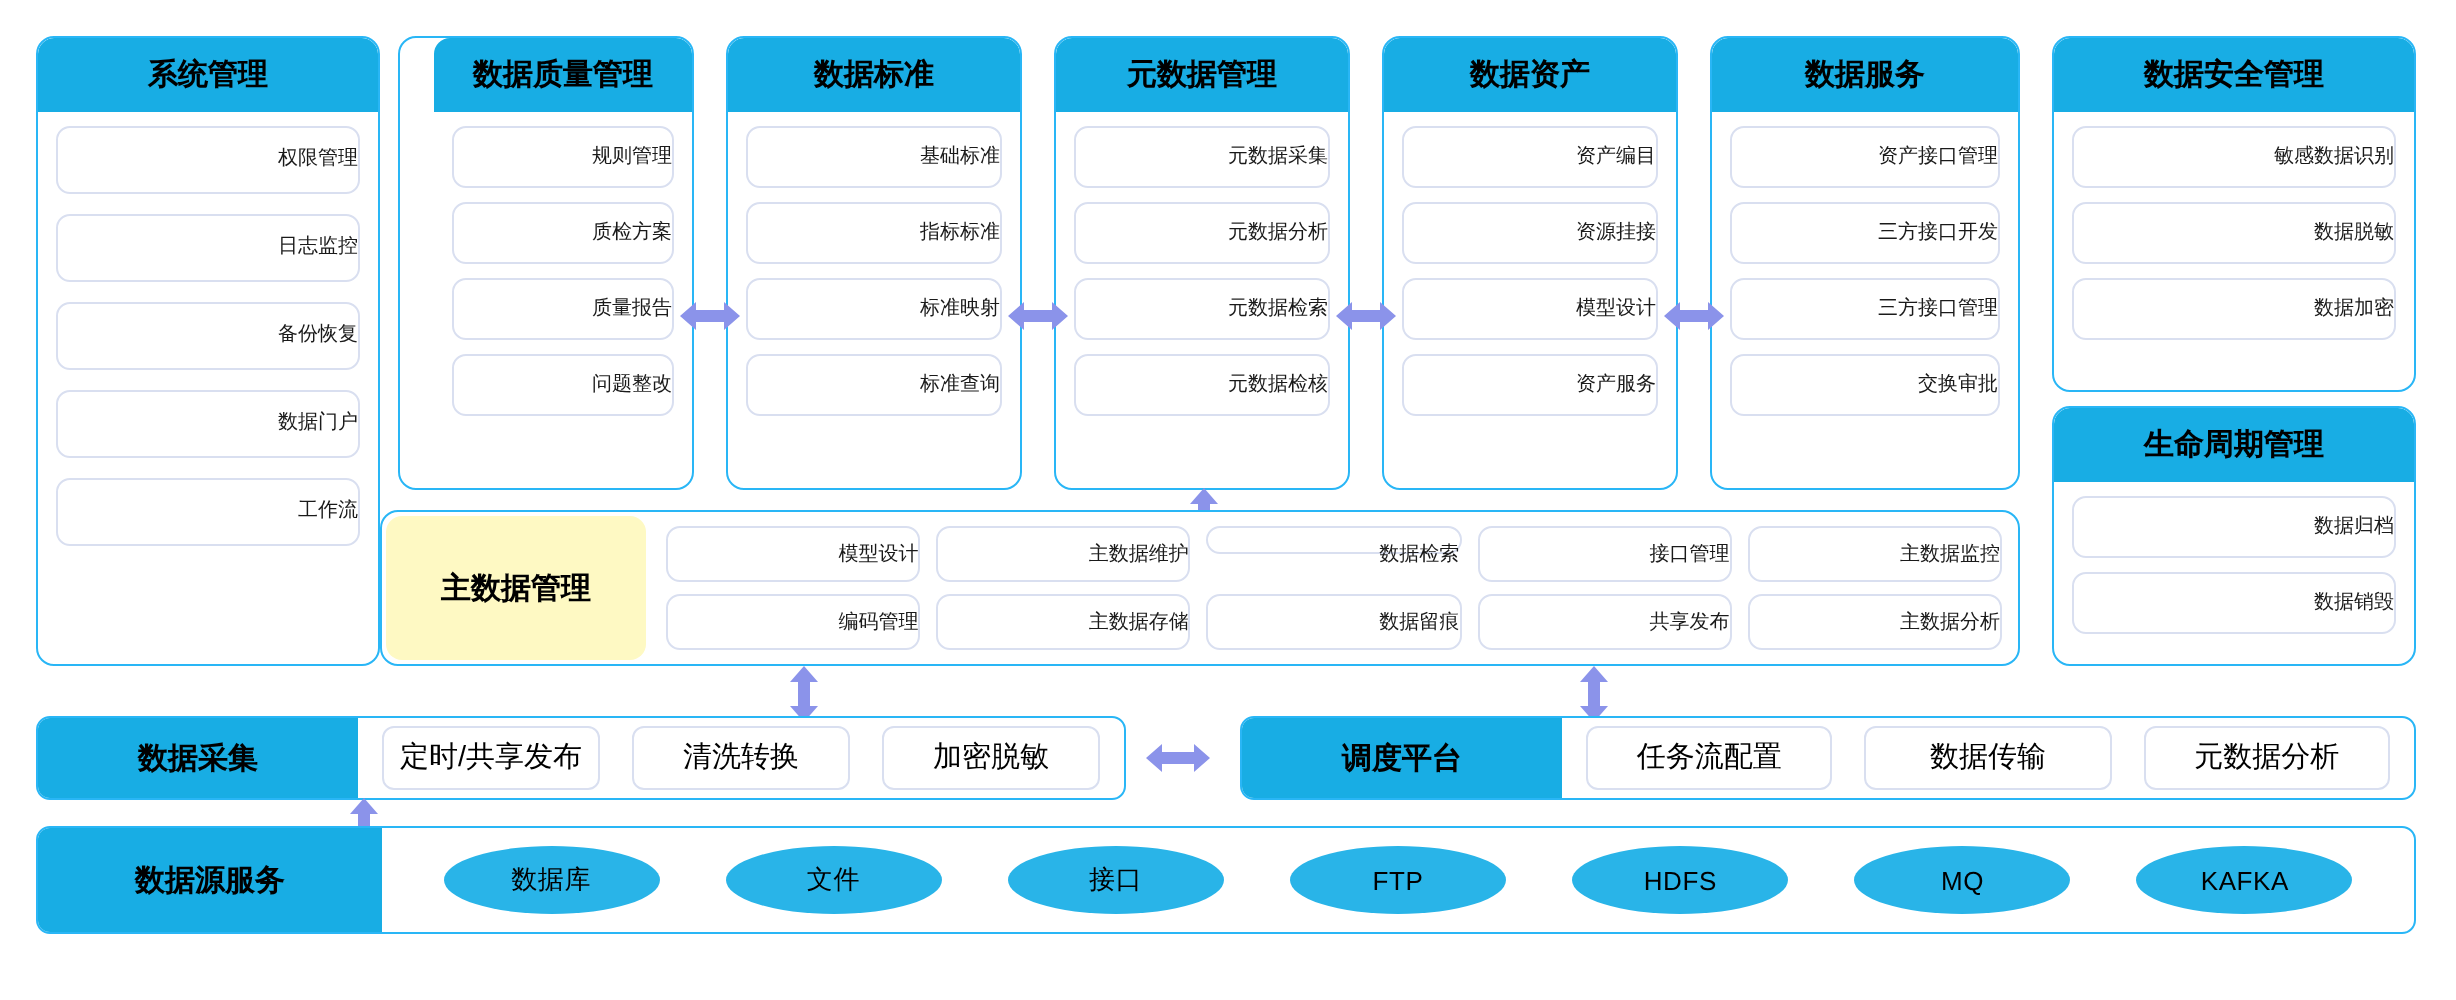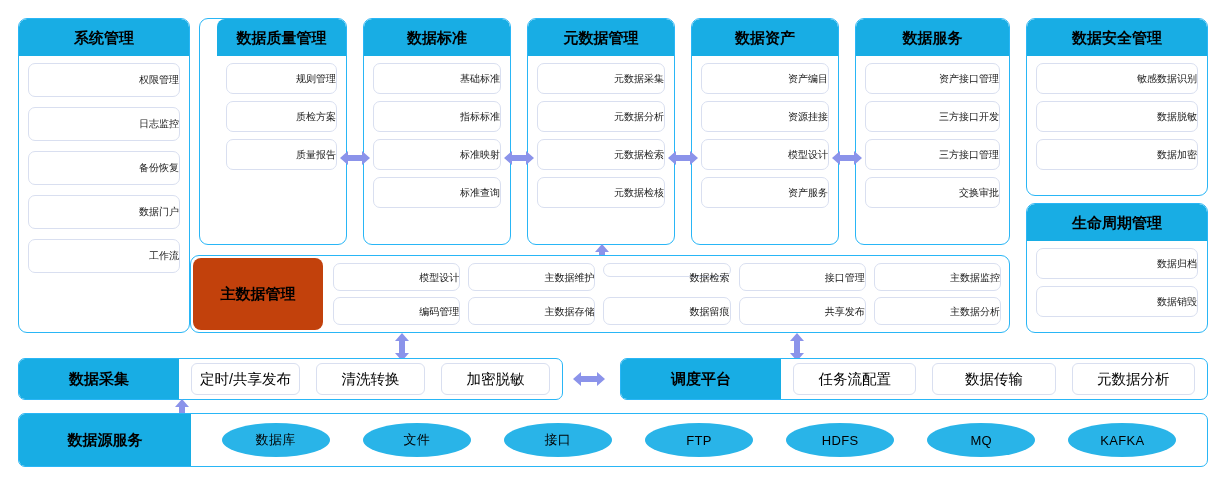--- a/index.html
+++ b/index.html
@@ -51,21 +51,21 @@
   .mdm {
     position: absolute;
     border: 1.5px solid #29b6f6;
     border-radius: 9px;
     background: #ffffff;
     display: flex;
     align-items: stretch;
     padding: 0;
   }
   .mdm-label {
-    background: #c2410c;
+    background: #fef9c3;
     color: #000;
     font-weight: bold;
     font-size: 15px;
     display: flex;
     align-items: center;
     justify-content: center;
     border-radius: 8px;
     margin: 2px;
     flex: 0 0 130px;
   }
@@ -161,20 +161,21 @@
       <div class="cell" style="height:34px;line-height:32px;">工作流</div>
     </div>
   </div>
 
   <div class="panel" style="left:199px; top:18px; width:148px; height:227px;padding-left:17px;">
     <div class="panel-head">数据质量管理</div>
     <div class="panel-body">
       <div class="cell">规则管理</div>
       <div class="cell">质检方案</div>
       <div class="cell">质量报告</div>
+      <div class="cell">问题整改</div>
     </div>
   </div>
 
   <div class="panel" style="left:363px; top:18px; width:148px; height:227px;">
     <div class="panel-head">数据标准</div>
     <div class="panel-body">
       <div class="cell">基础标准</div>
       <div class="cell">指标标准</div>
       <div class="cell">标准映射</div>
       <div class="cell">标准查询</div>

